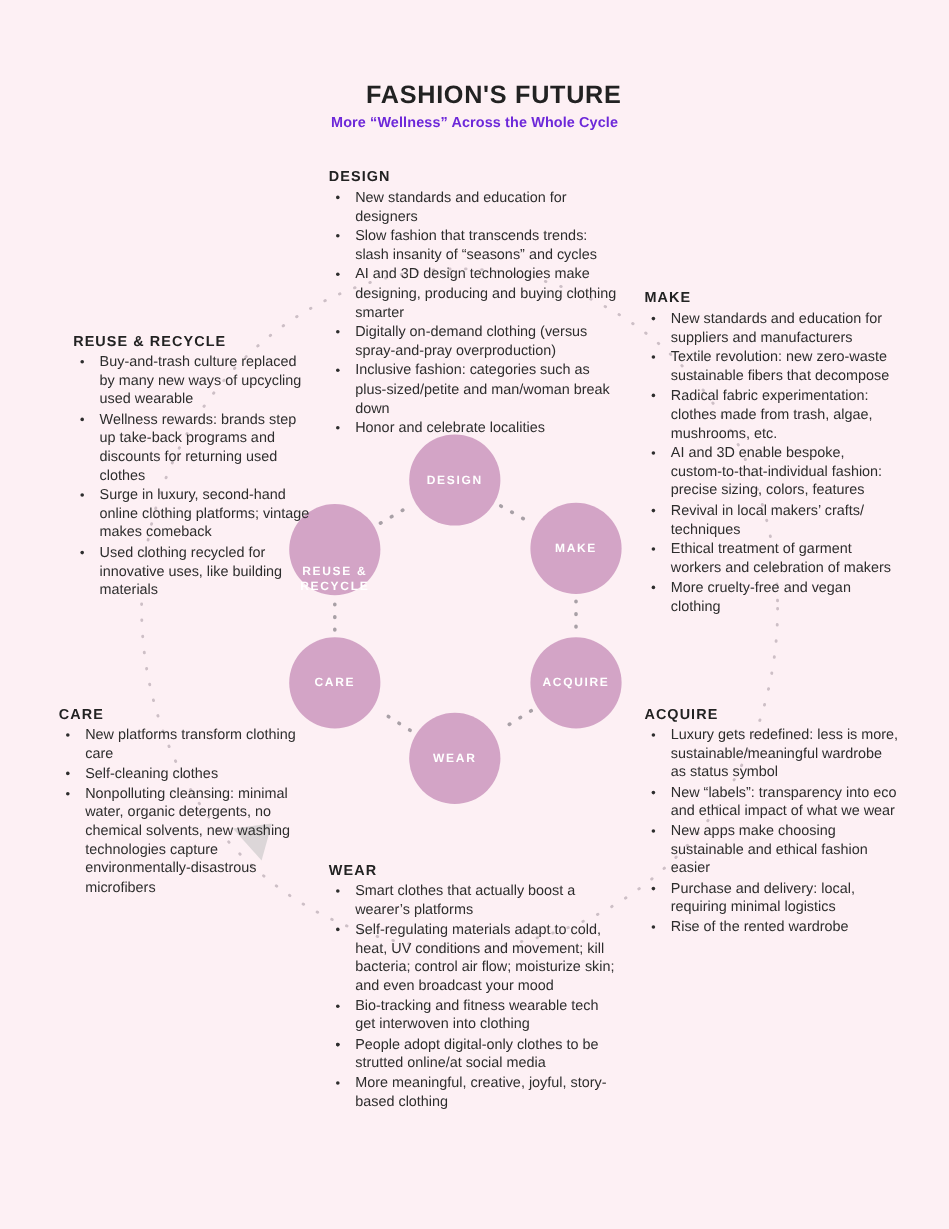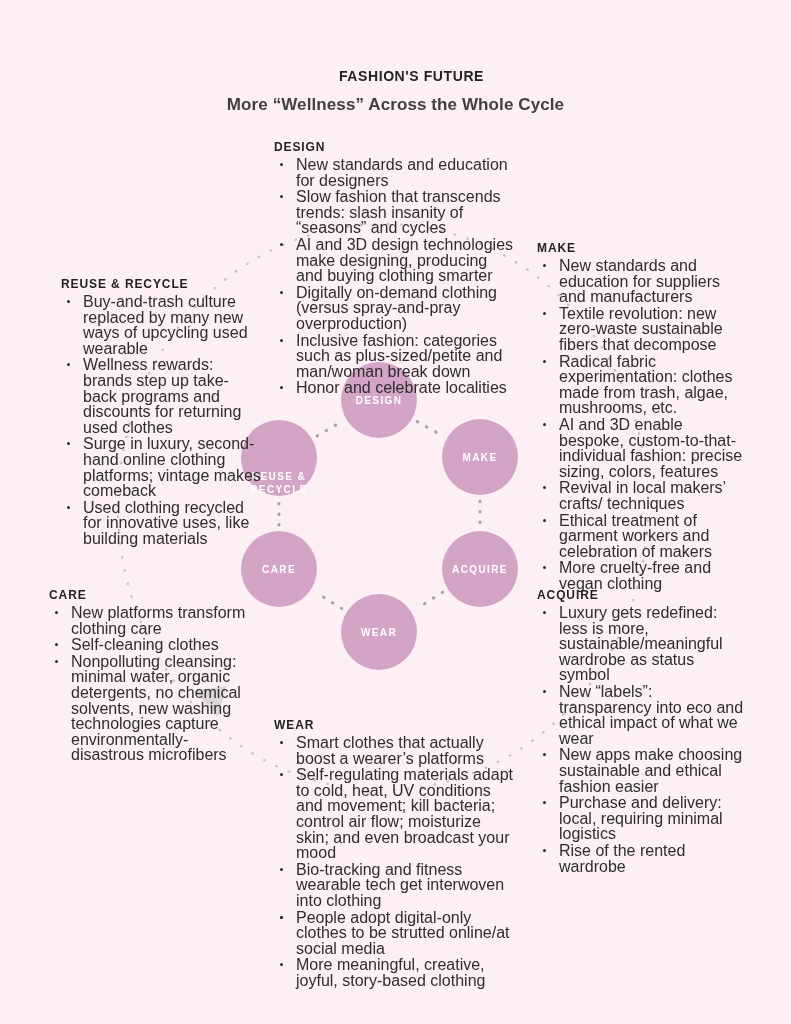--- a/index.html
+++ b/index.html
@@ -11,31 +11,31 @@
     color:#2b2b2b;
     overflow:hidden;
     position:relative;
   }
   #stage{position:relative;width:791px;height:1024px;}
 
   
   .title{
     position:absolute;left:0;right:0;top:68px;
     text-align:center;
-    font-size:14px;font-weight:bold;
+    font-size:21px;font-weight:bold;
     letter-spacing:0.6px;
     color:#222222;
     margin-left:32px;
   }
   .subtitle{
     position:absolute;left:0;right:0;top:95px;
     text-align:center;
-    font-size:17px;font-weight:bold;
+    font-size:12px;font-weight:bold;
     letter-spacing:0.1px;
-    color:#404040;
+    color:#6d28d9;
   }
 
   
   #ring-layer{position:absolute;left:0;top:0;width:791px;height:1024px;}
   #ring-svg{position:absolute;left:0;top:0;}
 
   .node{
     position:absolute;
     width:76px;height:76px;border-radius:50%;
     background:#d3a4c6;
@@ -55,21 +55,21 @@
     letter-spacing:0.9px;
     color:#222222;
   }
   .block ul{
     margin:0;padding:0;list-style:none;
   }
   .block li{
     position:relative;
     padding-left:22px;
     margin-bottom:1px;
-    font-size:16px;
+    font-size:12px;
     line-height:15.6px;
     color:#2d2d2d;
   }
   .block li .bullet{
     position:absolute;left:6px;top:6px;
     width:3px;height:3px;border-radius:50%;
     background:#2d2d2d;
   }
 
   

